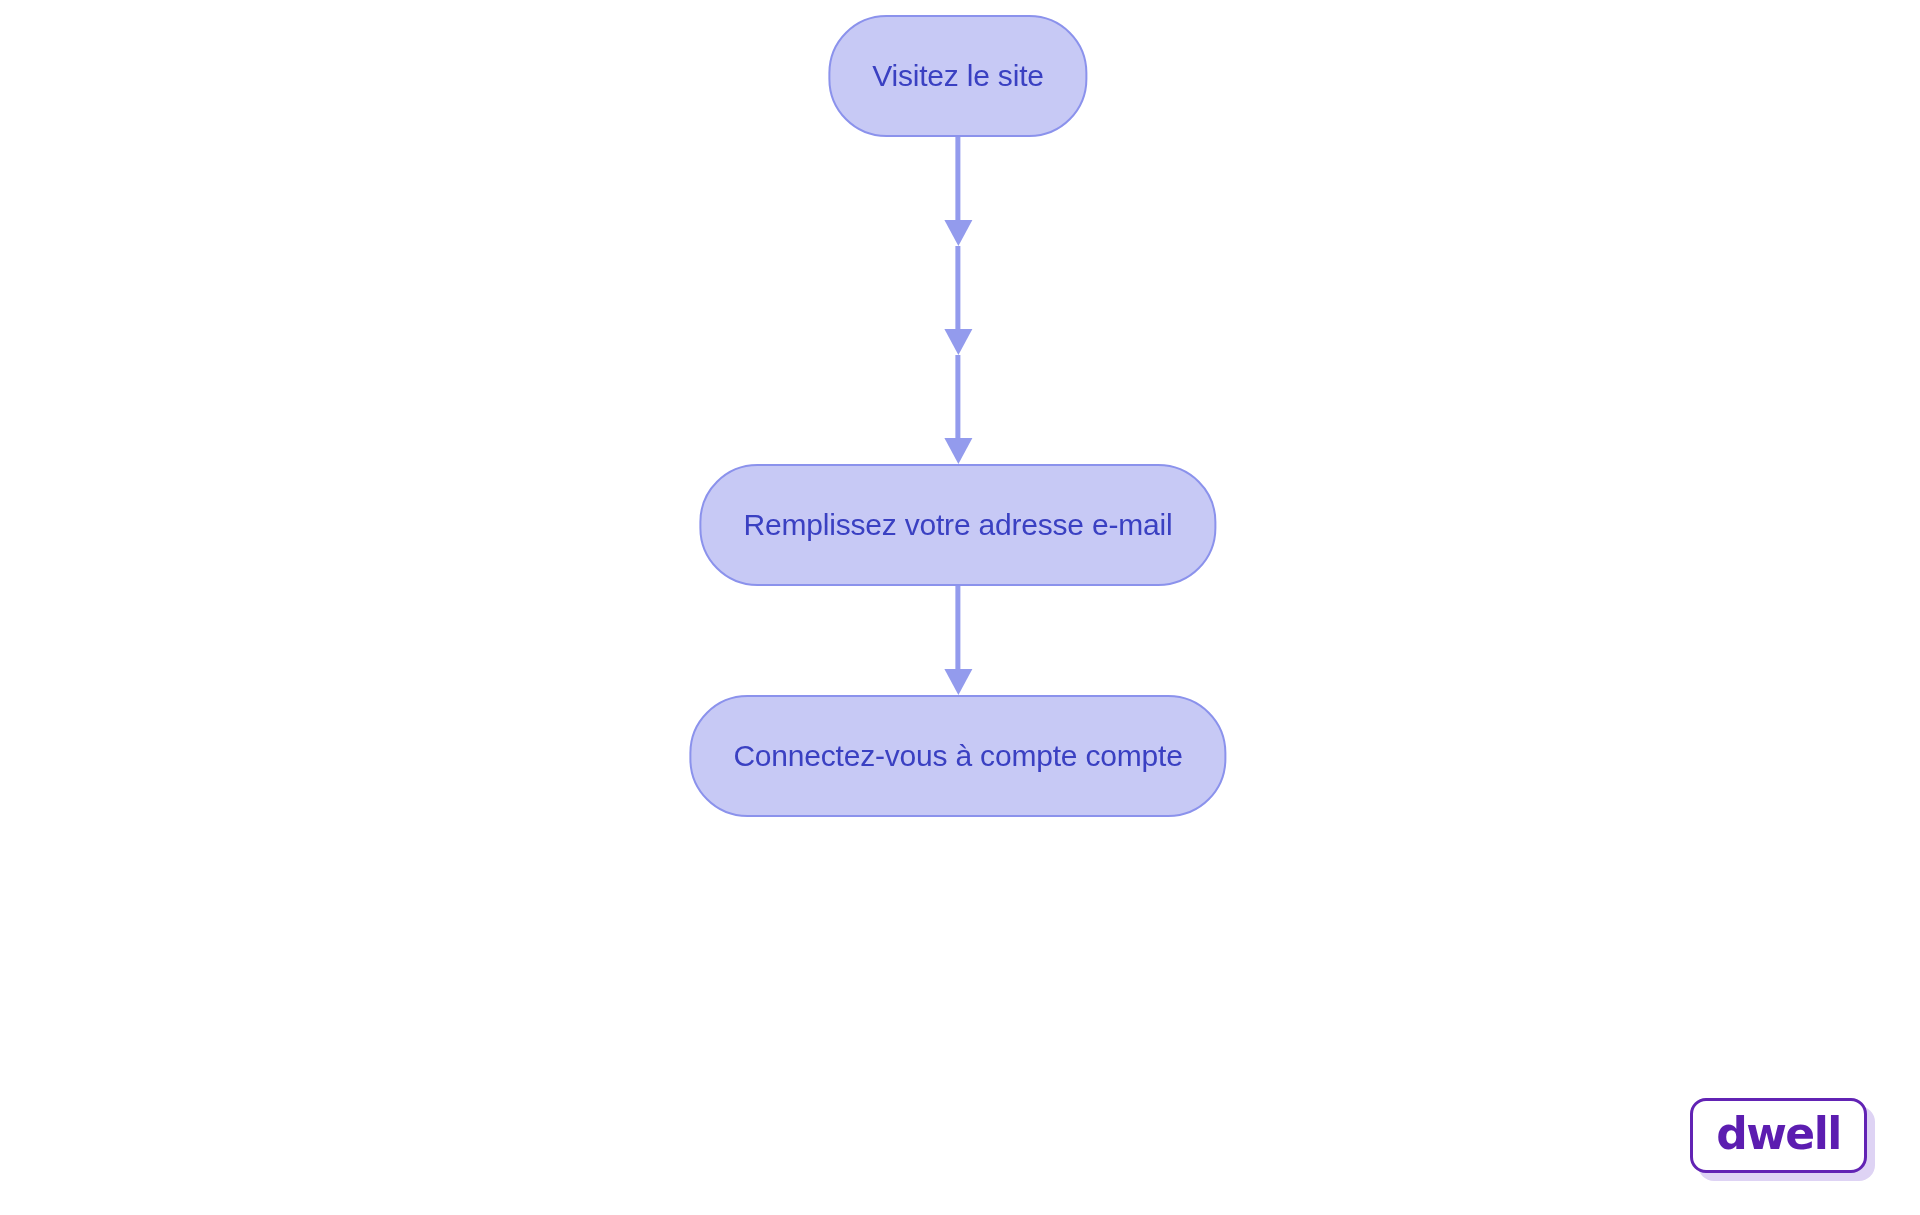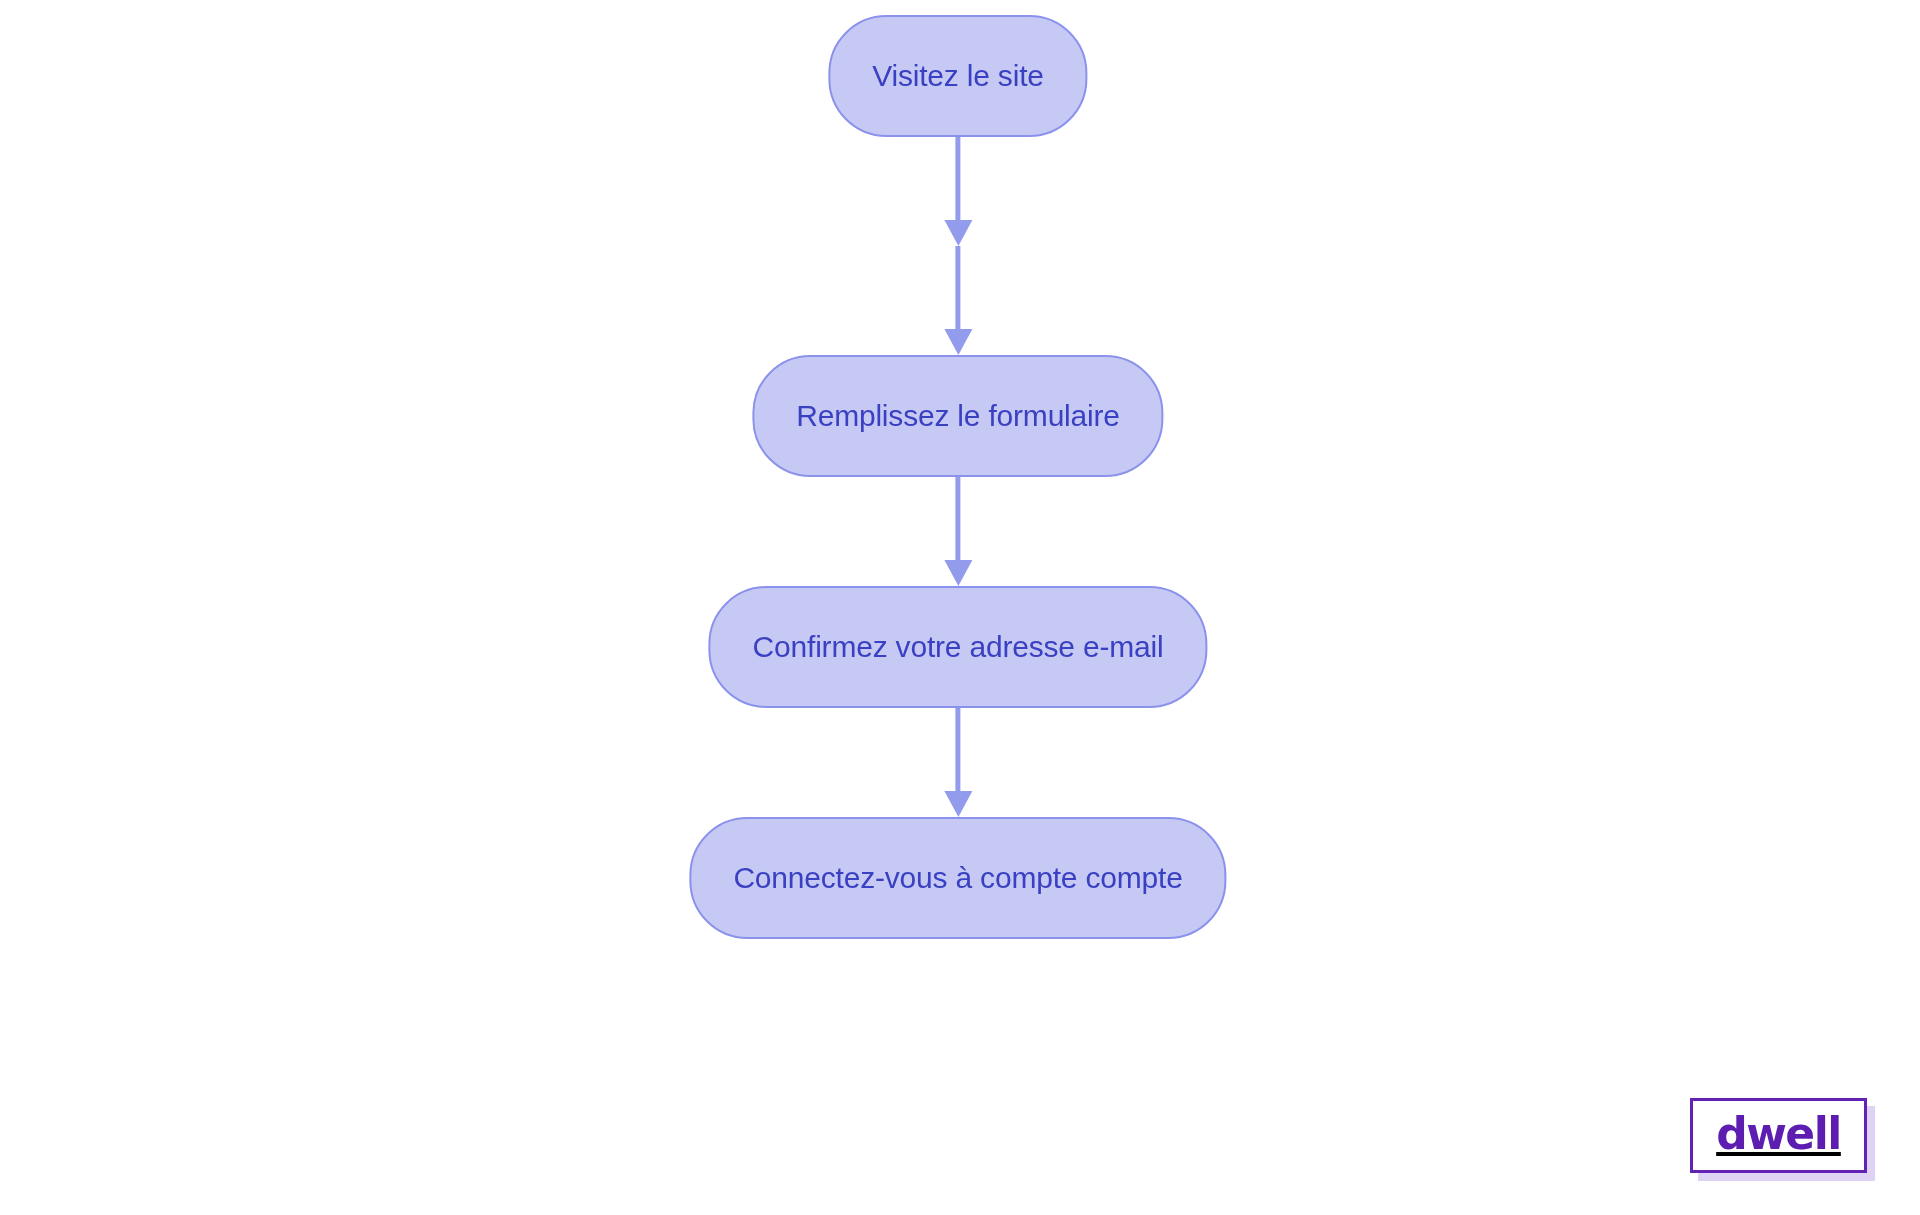--- a/index.html
+++ b/index.html
@@ -60,26 +60,25 @@
   }
   .logo-badge {
     position: absolute;
     right: 53px;
     bottom: 25px;
     width: 177px;
     height: 75px;
     box-sizing: border-box;
     background: #ffffff;
     border: 3px solid var(--logo-border, #6223b4);
-    border-radius: 0;
+    border-radius: 16px;
     box-shadow: 8px 8px 0 0 var(--logo-shadow, #ded3f4);
     display: flex;
     align-items: center;
     justify-content: center;
-    text-decoration: underline;
   }
   .logo-text {
     font-family: "DejaVu Sans", sans-serif;
     font-weight: bold;
     font-size: 44px;
     letter-spacing: -1.5px;
     color: var(--logo-color, #5c1db0);
     line-height: 1;
     padding-bottom: 4px;
   }
@@ -99,31 +98,28 @@
       <div class="arrow-line"></div>
       <div class="arrow-head"></div>
     </div>
 
 
     <div class="arrow">
       <div class="arrow-line"></div>
       <div class="arrow-head"></div>
     </div>
 
-    <div class="node">
-      <span class="node-label">Remplissez le formulaire</span>
-    </div>
 
     <div class="arrow">
       <div class="arrow-line"></div>
       <div class="arrow-head"></div>
     </div>
 
     <div class="node">
-      <span class="node-label">Confirmez votre adresse e-mail</span>
+      <span class="node-label">Remplissez votre adresse e-mail</span>
     </div>
 
     <div class="arrow">
       <div class="arrow-line"></div>
       <div class="arrow-head"></div>
     </div>
 
     <div class="node">
       <span class="node-label">Connectez-vous à compte compte</span>
     </div>

